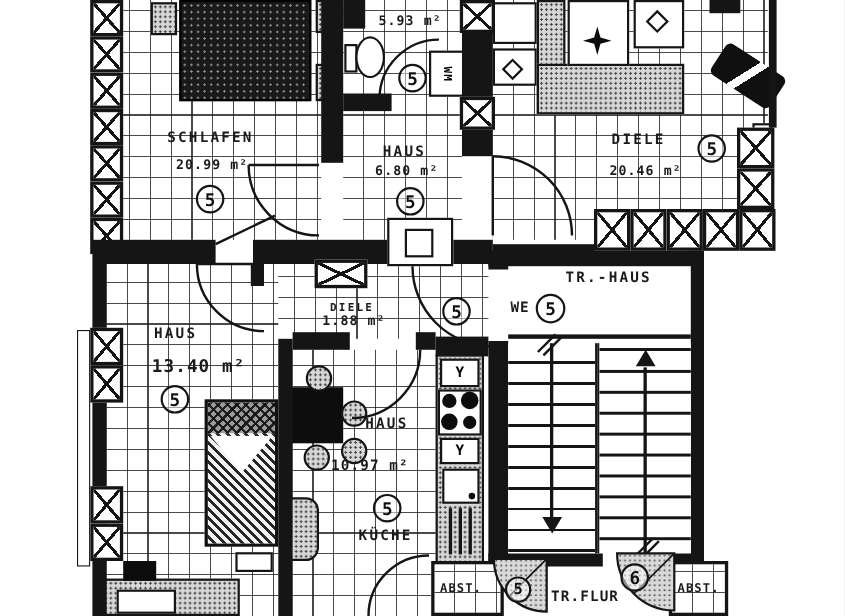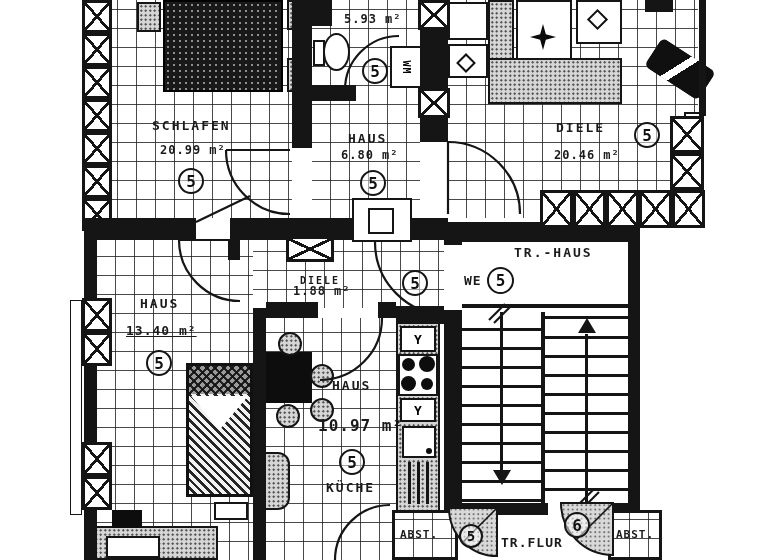--- a/index.html
+++ b/index.html
@@ -215,25 +215,25 @@
 
   <div class="lbl" style="left:556px;top:120px;font-size:13px;">DIELE</div>
   <div class="area" style="left:554px;top:148px;font-size:12px;">20.46 m²</div>
   <div class="circ" style="left:634px;top:122px;width:26px;height:26px;font-size:16px;">5</div>
 
   <div class="lbl" style="left:300px;top:275px;font-size:10px;">DIELE</div>
   <div class="area" style="left:293px;top:284px;font-size:12px;">1.88 m²</div>
   <div class="circ" style="left:402px;top:270px;width:26px;height:26px;font-size:16px;">5</div>
 
   <div class="lbl" style="left:140px;top:296px;font-size:13px;">HAUS</div>
-  <div class="area" style="left:126px;top:323px;font-size:13px;text-decoration:underline;">13.40 m²</div>
+  <div class="area" style="left:138px;top:323px;font-size:16px;">13.40 m²</div>
   <div class="circ" style="left:146px;top:350px;width:26px;height:26px;font-size:16px;">5</div>
 
   <div class="lbl" style="left:332px;top:378px;font-size:13px;">HAUS</div>
-  <div class="area" style="left:318px;top:416px;font-size:16px;">10.97 m²</div>
+  <div class="area" style="left:301px;top:416px;font-size:13px;">10.97 m²</div>
 
   <div class="circ" style="left:339px;top:449px;width:26px;height:26px;font-size:16px;">5</div>
   <div class="lbl" style="left:326px;top:480px;font-size:13px;">KÜCHE</div>
 
   <div class="lbl" style="left:514px;top:245px;font-size:13px;">TR.-HAUS</div>
   <div class="lbl" style="left:464px;top:273px;font-size:13px;letter-spacing:1px;">WE</div>
   <div class="circ" style="left:487px;top:267px;width:27px;height:27px;font-size:16px;">5</div>
 
   <div class="lbl" style="left:400px;top:528px;font-size:11px;letter-spacing:1px;">ABST.</div>
   <div class="circ" style="left:459px;top:524px;width:24px;height:24px;font-size:14px;">5</div>

